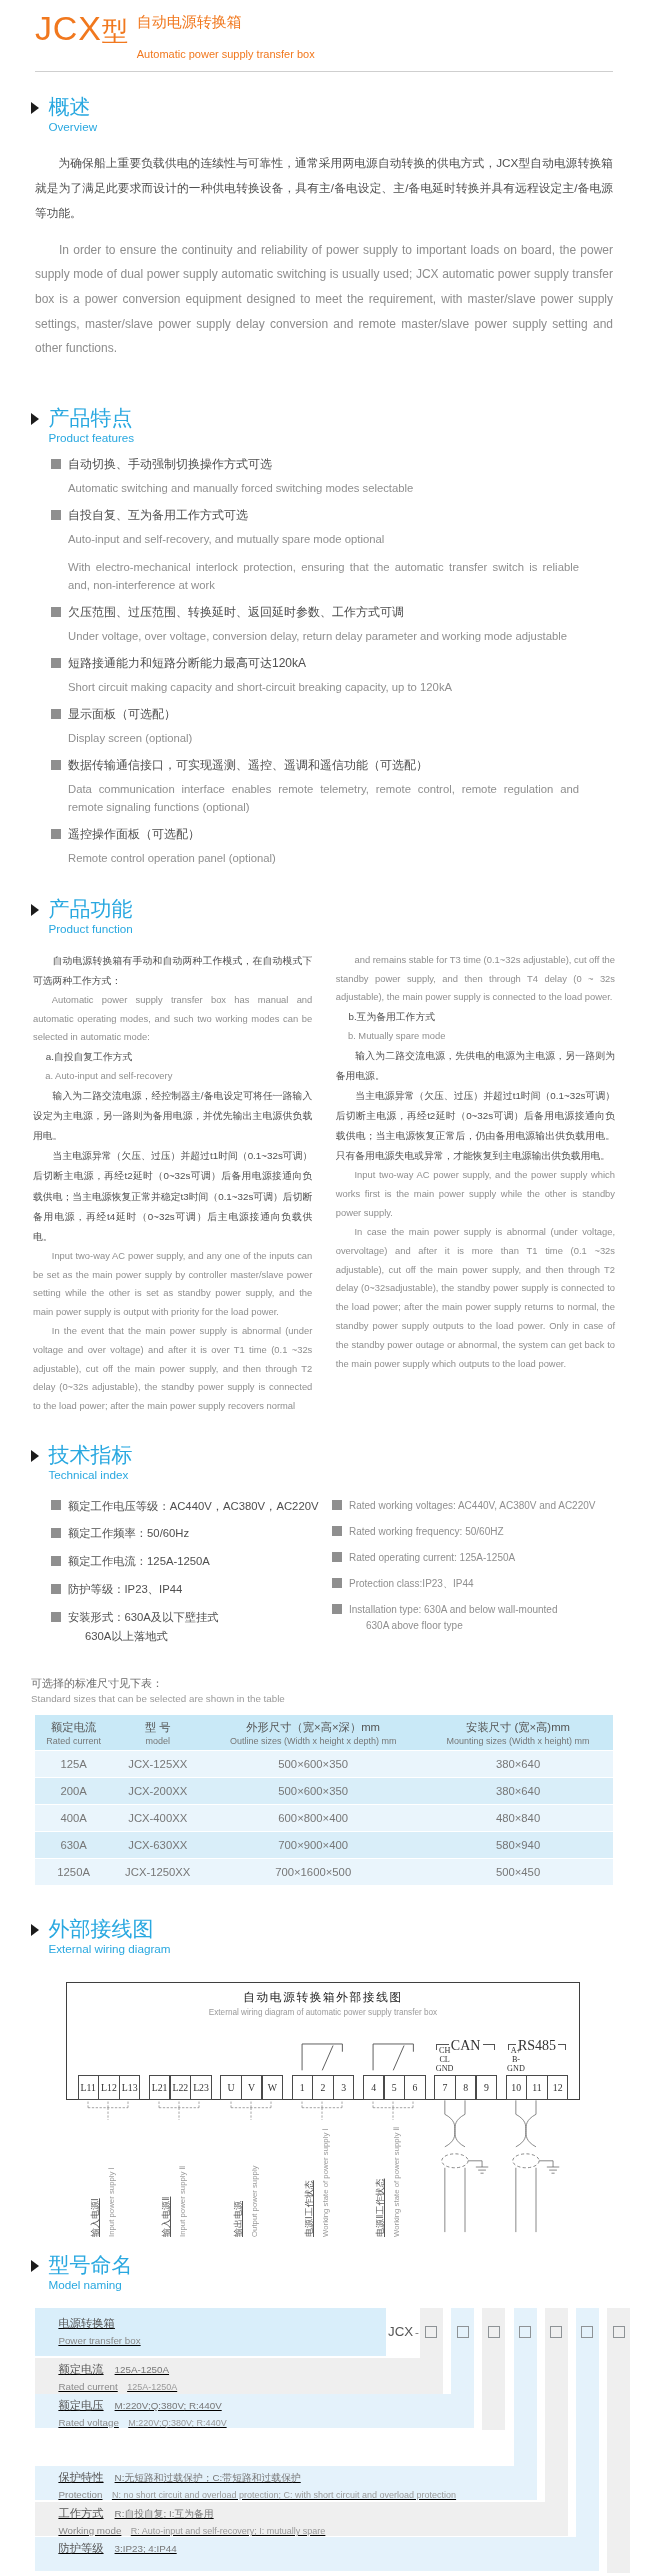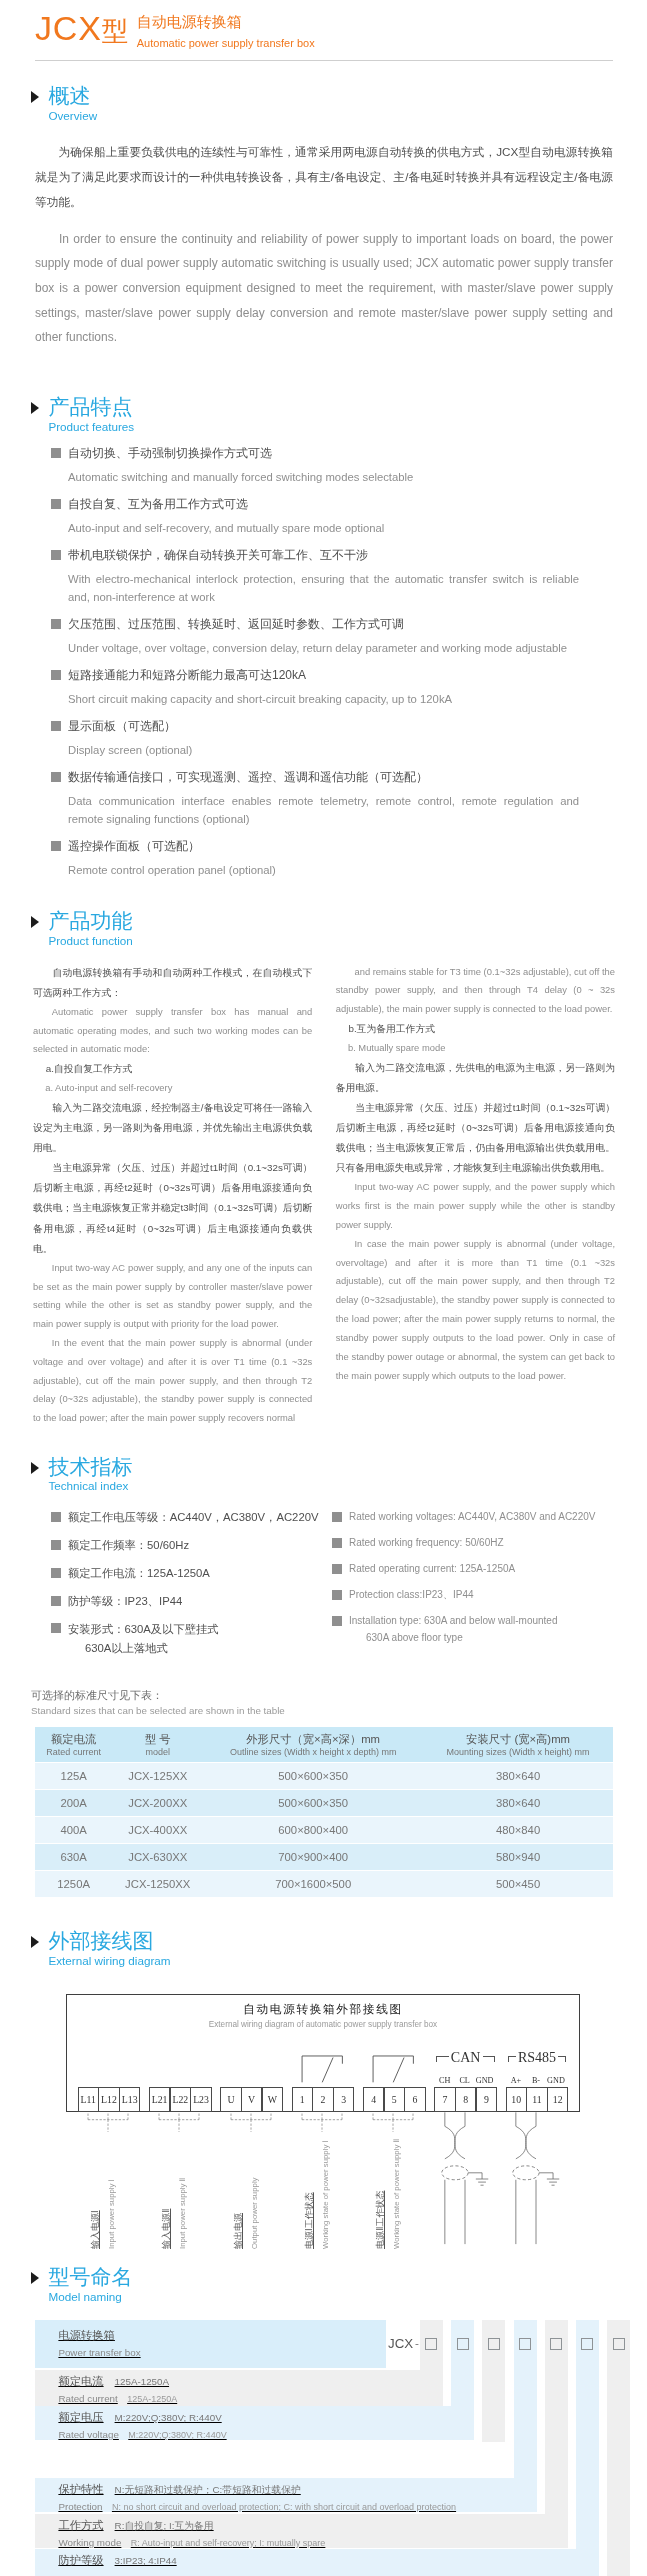--- a/index.html
+++ b/index.html
@@ -6,21 +6,21 @@
   body{width:648px;height:2576px;overflow:hidden;background:#fff;
        font-family:"Liberation Sans","DejaVu Sans",sans-serif;position:relative;}
   .serif{font-family:"Liberation Serif","DejaVu Serif",serif;}
 
   
   .hdr{display:flex;align-items:flex-start;padding:11px 0 0 35px;}
   .hdr-model{font-size:34px;color:#f1781e;letter-spacing:0.8px;line-height:1.0;}
   .hdr-suffix{font-size:26.5px;}
   .hdr-right{margin-left:7.8px;margin-top:1.6px;}
   .hdr-cn{font-size:15px;color:#f1781e;}
-  .hdr-en{font-size:11px;color:#f1781e;margin-top:5px;}
+  .hdr-en{font-size:11px;color:#f1781e;margin-top:16px;}
   .hdr-rule{border:none;border-top:0.8px solid #cfcfcf;margin:11px 35px 0 35px;}
 
   
   .sec-head{display:flex;margin-left:31px;}
   .tri{width:0;height:0;border-left:8.6px solid #1c1c1c;border-top:6.2px solid transparent;
        border-bottom:6.2px solid transparent;margin:7px 9.4px 0 0;}
   .sec-tcn{color:#29a8e0;font-size:21px;line-height:1.15;}
   .sec-ten{color:#29a8e0;font-size:11.7px;margin-top:0.8px;}
 
   
@@ -72,21 +72,21 @@
   .wtitle-cn{text-align:center;font-size:11.7px;color:#222;padding-top:7.8px;letter-spacing:1.6px;}
   .wtitle-en{text-align:center;font-size:8.2px;color:#9a9a9a;margin-top:2.3px;}
   .tstrip{position:absolute;left:11px;right:11px;bottom:-1.6px;display:flex;
           justify-content:space-between;align-items:flex-end;}
   .tgroup{display:flex;flex-direction:column;align-items:center;width:62px;}
   .over{height:42px;width:62px;position:relative;}
   .cells{display:flex;}
   .tcell{width:19.5px;height:23.4px;border:0.8px solid #4a4a4a;margin-left:-0.8px;background:#fff;
          display:flex;align-items:center;justify-content:center;font-size:9.8px;color:#333;}
   .tcell:first-child{margin-left:0;}
-  .pins{position:absolute;bottom:1.6px;left:0;right:0;display:flex;}
+  .pins{position:absolute;bottom:1.6px;left:0;right:0;display:flex;flex-direction:column;}
   .pins span{width:20px;text-align:center;font-size:8.2px;color:#333;}
   .bkt{position:absolute;top:11px;left:1.6px;right:1.6px;display:flex;align-items:flex-start;}
   .bkt .bl{flex:1;height:5.5px;border-top:0.8px solid #555;}
   .bkt .bl.l{border-left:0.8px solid #555;}
   .bkt .bl.r{border-right:0.8px solid #555;}
   .bkt .bname{font-size:14px;color:#333;margin:-5.5px 2.3px 0 2.3px;}
   .wlabels{margin-left:66px;width:512px;padding:0 11px;box-sizing:border-box;display:flex;
            justify-content:space-between;height:141px;}
   .lane{width:62px;position:relative;}
   .vpair{position:absolute;top:20px;left:0;right:0;height:117px;}
@@ -152,24 +152,20 @@
       <div class="feat-en">Automatic switching and manually forced switching modes selectable</div>
     </div>
     <div class="feat">
       <div class="feat-cn">
         <span class="sq"></span>
         <span>自投自复、互为备用工作方式可选</span>
       </div>
       <div class="feat-en">Auto-input and self-recovery, and mutually spare mode optional</div>
     </div>
     <div class="feat">
-      <div class="feat-cn">
-        <span class="sq"></span>
-        <span>带机电联锁保护，确保自动转换开关可靠工作、互不干涉</span>
-      </div>
       <div class="feat-en">With electro-mechanical interlock protection, ensuring that the automatic transfer switch is reliable and, non-interference at work</div>
     </div>
     <div class="feat">
       <div class="feat-cn">
         <span class="sq"></span>
         <span>欠压范围、过压范围、转换延时、返回延时参数、工作方式可调</span>
       </div>
       <div class="feat-en">Under voltage, over voltage, conversion delay, return delay parameter and working mode adjustable</div>
     </div>
     <div class="feat">

